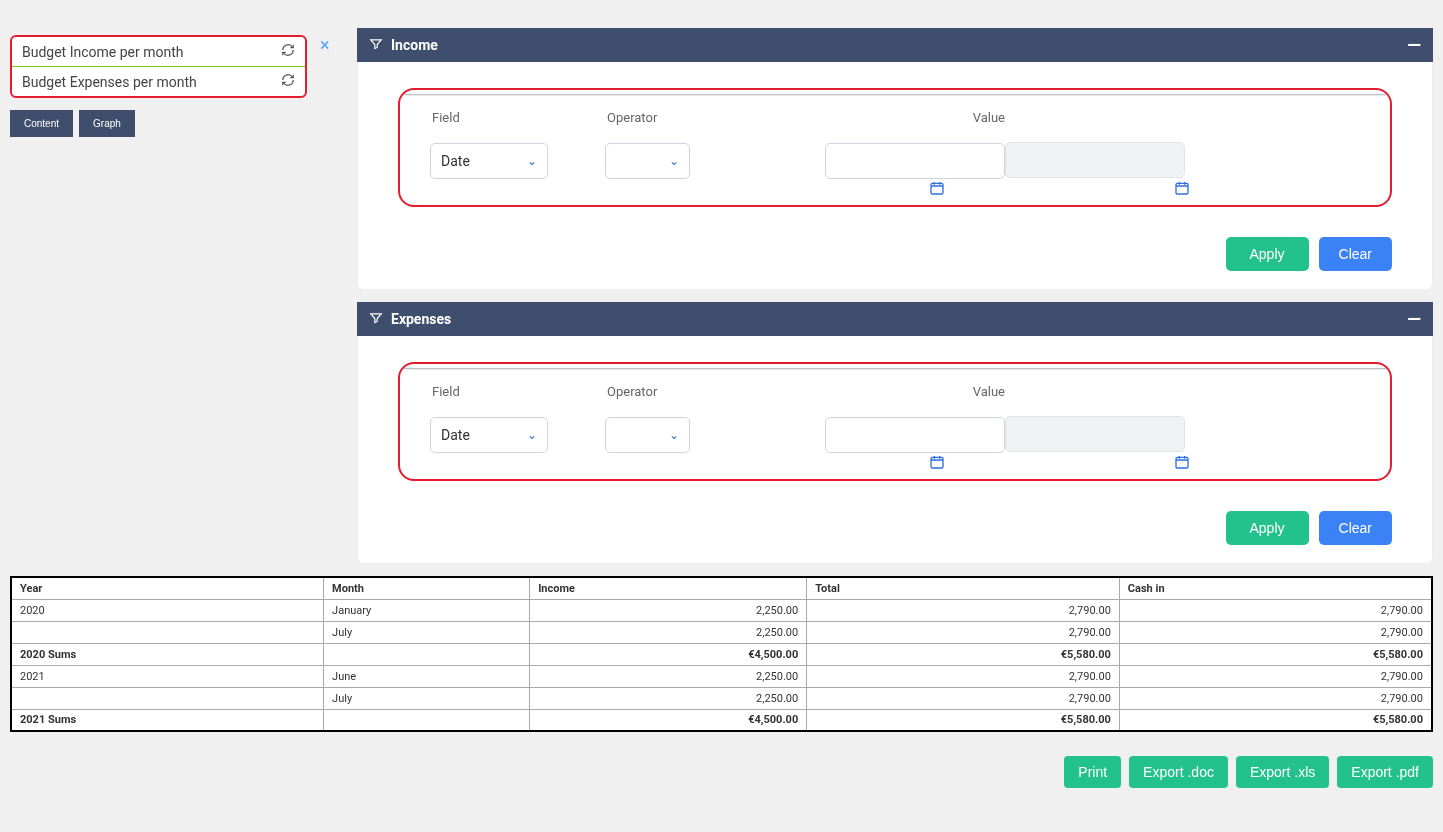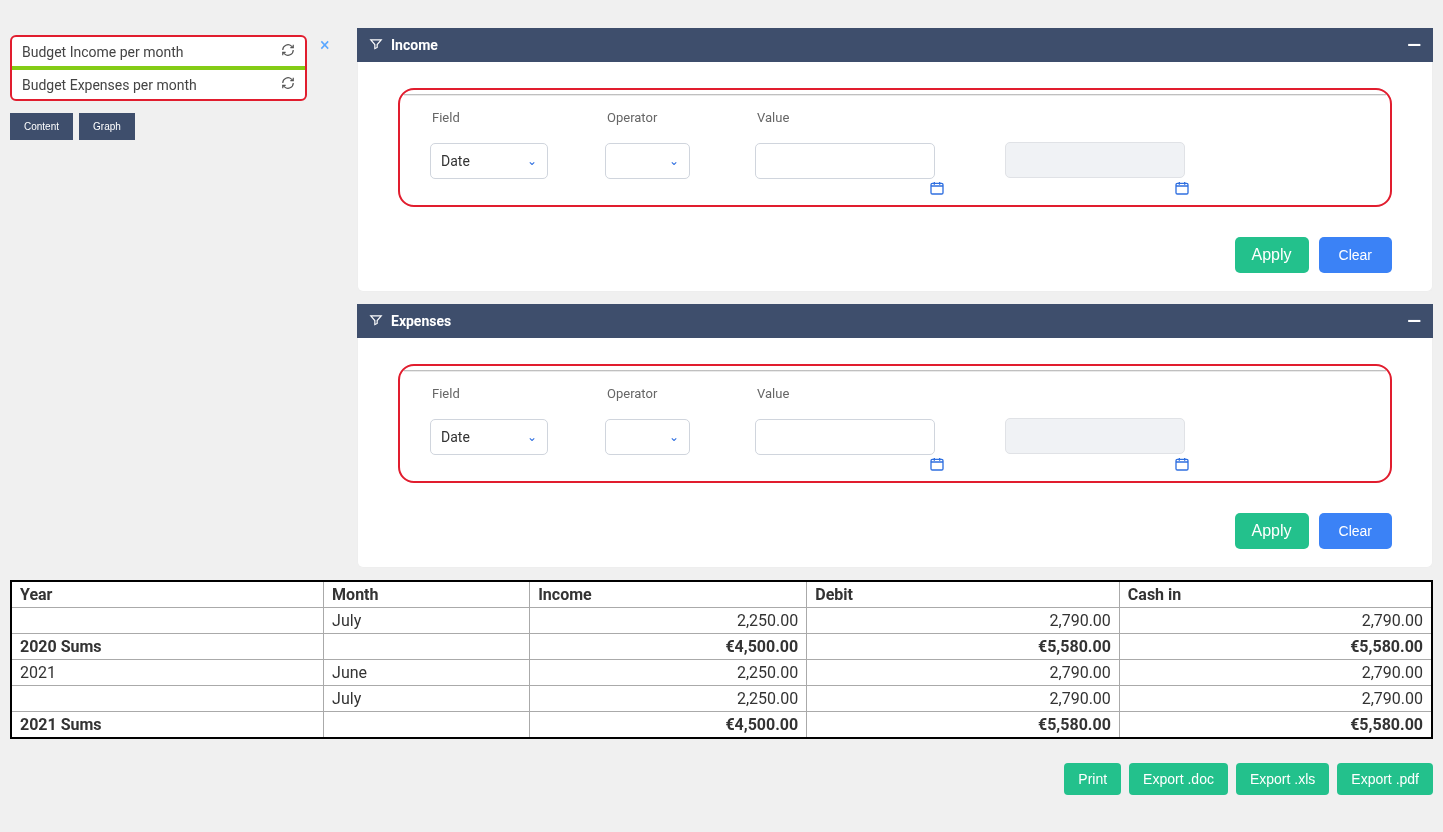--- a/index.html
+++ b/index.html
@@ -35,21 +35,21 @@
   margin-top: 6px;
 }
 .report-item {
   display: flex;
   justify-content: space-between;
   align-items: center;
   padding: 6px 10px;
   color: #444;
   cursor: pointer;
 }
-.report-item + .report-item { border-top: 4px solid #84cc16; }
+.report-item + .report-item { border-top: 1px solid #84cc16; }
 .refresh-icon svg { width: 14px; height: 14px; stroke: #555; fill: none; }
 .btn-row { display: flex; gap: 6px; margin-top: 12px; }
 .btn-dark {
   background: #3e4e6c;
   color: #fff;
   border: none;
   padding: 8px 14px;
   font-size: 10px;
   cursor: pointer;
 }
@@ -97,21 +97,21 @@
   content: "";
   position: absolute;
   top: 4px; left: 4px; right: 4px;
   height: 2px;
   background: linear-gradient(#aaa, transparent);
 }
 .fcols { display: flex; gap: 0; }
 .fcol { display: flex; flex-direction: column; }
 .fcol.field { width: 175px; }
 .fcol.operator { width: 150px; }
-.fcol.value { width: 250px; position: relative; }
+.fcol.value { width: 250px; position: relative; align-items: flex-end; }
 .fcol.value2 { width: 250px; position: relative; }
 .flabel { color: #666; font-size: 13px; padding: 6px 0 18px 2px; }
 .fselect, .finput {
   height: 36px;
   border: 1px solid #d0d5dd;
   border-radius: 5px;
   background: #fff;
   padding: 0 10px;
   font-size: 14px;
   display: flex;
@@ -121,33 +121,33 @@
 }
 .fcol.field .fselect { width: 118px; }
 .fcol.operator .fselect { width: 85px; }
 .fcol.value .finput { width: 180px; background:#fff; }
 .fcol.value2 .finput { width: 180px; background:#f0f2f5; border-color:#e0e2e6; margin-top:38px; }
 .chev { color: #2f6fe0; font-size: 12px; }
 .cal-icon { position: absolute; right:60px; top: 76px; }
 .cal-icon svg { width:16px; height:16px; stroke:#2f6fe0; fill:none; }
 .fcol.value2 .cal-icon { right:65px; top:76px; }
 .btns-right { display:flex; justify-content:flex-end; gap:10px; margin-top:30px; }
-.btn-green { background:#23c18c; color:#fff; border:none; padding:9px 17px; border-radius:5px; font-size:16px; cursor:pointer; }
+.btn-green { background:#23c18c; color:#fff; border:none; padding:9px 24px; border-radius:5px; font-size:14px; cursor:pointer; }
 .btn-red { background:#3b82f6; color:#fff; border:none; padding:9px 20px; border-radius:5px; font-size:14px; cursor:pointer; }
 .table-wrap { margin: 0 10px; }
 table.report {
   width: 100%;
   border-collapse: collapse;
   background:#fff;
   border: 2px solid #000;
 }
 table.report th, table.report td {
   border: 1px solid #aaa;
   padding: 3px 8px;
-  font-size: 16px;
+  font-size: 11px;
   text-align: left;
   height: 22px;
 }
 table.report th { font-weight: bold; }
 table.report td.num { text-align: right; }
 table.report tr.sums td { font-weight: bold; }
 .col-year { width: 22%; }
 .col-month { width: 14.5%; }
 .col-income { width: 19.5%; }
 .col-debit { width: 22%; }
@@ -290,25 +290,32 @@
     </div>
 </div>
 
 <div class="table-wrap">
   <table class="report">
     <thead>
         <tr id="thead-row">
           <th class="col-year">Year</th>
           <th class="col-month">Month</th>
           <th class="col-income">Income</th>
-          <th class="col-debit">Debit</th>
+          <th class="col-debit">Total</th>
           <th class="col-cash">Cash in</th>
         </tr>
       </thead>
     <tbody id="tbody">
+        <tr>
+          <td>2020</td>
+          <td>January</td>
+          <td class="num">2,250.00</td>
+          <td class="num">2,790.00</td>
+          <td class="num">2,790.00</td>
+        </tr>
         <tr>
           <td></td>
           <td>July</td>
           <td class="num">2,250.00</td>
           <td class="num">2,790.00</td>
           <td class="num">2,790.00</td>
         </tr>
         <tr class="sums">
           <td>2020 Sums</td>
           <td></td>

